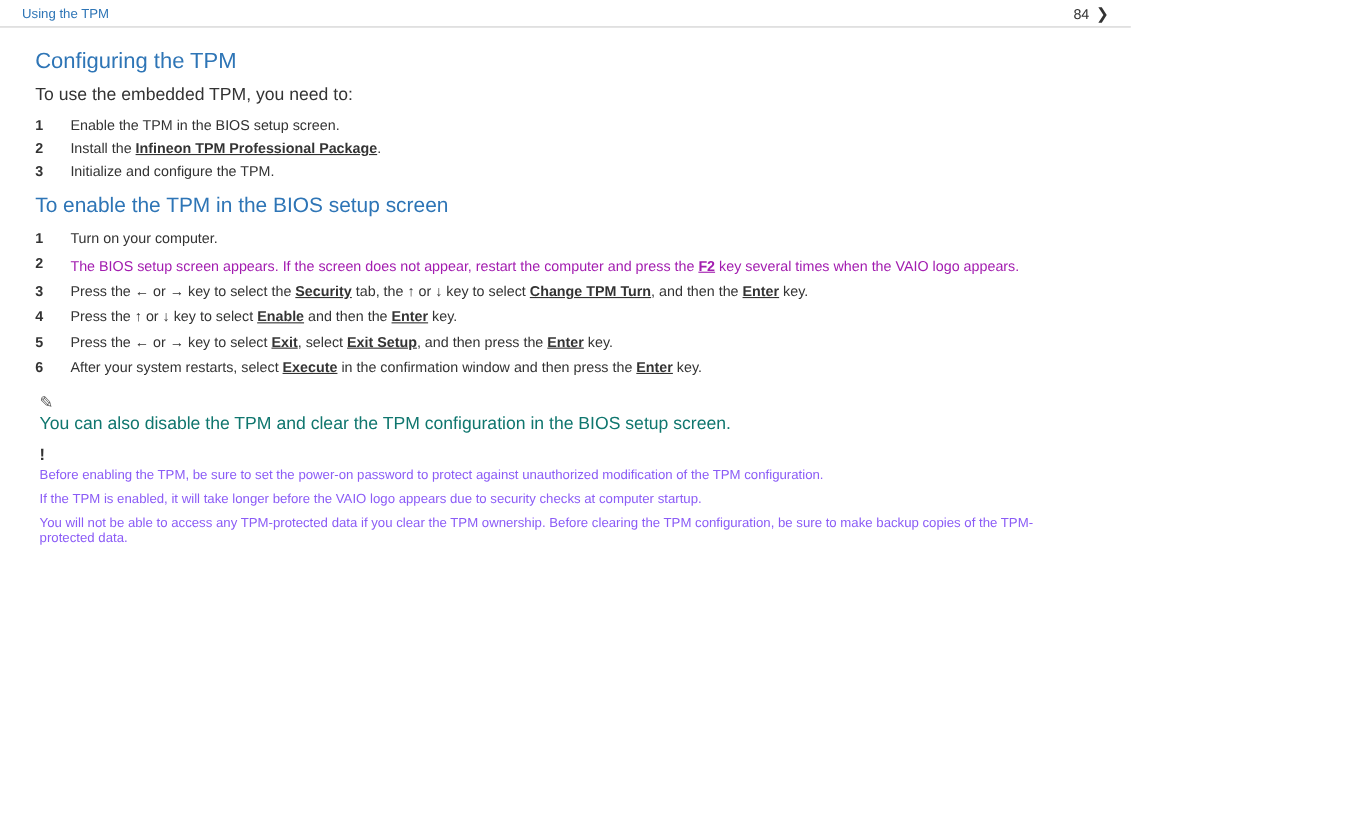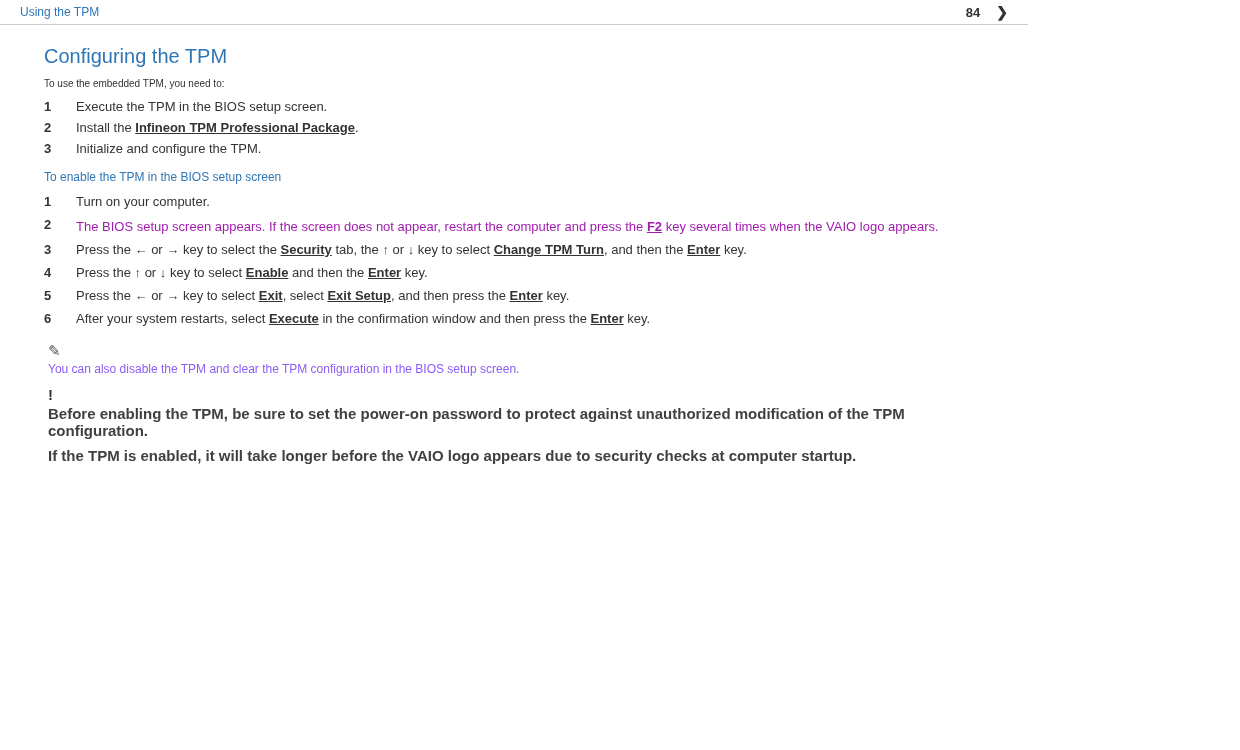--- a/index.html
+++ b/index.html
@@ -33,45 +33,45 @@
       background: #fff;
     }
 
     .header-left {
       color: #2e75b6;
       font-size: 12px;
     }
 
     .header-right {
       font-size: 13px;
-      font-weight: bold;
+      font-weight: normal;
       color: #333;
       display: flex;
       align-items: center;
-      gap: 16px;
+      gap: 6px;
     }
 
     .header-right .arrow {
       font-size: 14px;
       color: #333;
     }
 
     .content {
-      padding: 20px 40px 30px 44px;
+      padding: 20px 40px 30px 32px;
     }
 
     .section-title {
       font-size: 20px;
       color: #2e75b6;
       font-weight: normal;
       margin-bottom: 10px;
     }
 
     .intro-text {
-      font-size: 10px;
+      font-size: 16px;
       color: #333;
       margin-bottom: 10px;
     }
 
     .numbered-list {
       list-style: none;
       margin-bottom: 10px;
     }
 
     .numbered-list li {
@@ -82,21 +82,21 @@
       color: #333;
       align-items: flex-start;
     }
 
     .numbered-list li .num {
       font-weight: bold;
       min-width: 16px;
     }
 
     .subsection-title {
-      font-size: 12px;
+      font-size: 19px;
       color: #2e75b6;
       font-weight: normal;
       margin-top: 14px;
       margin-bottom: 10px;
     }
 
     .step-list {
       list-style: none;
       margin-bottom: 6px;
     }
@@ -135,38 +135,37 @@
       padding-left: 4px;
     }
 
     .note-icon {
       color: #555;
       font-size: 15px;
       margin-bottom: 2px;
     }
 
     .note-text {
+      font-size: 16px;
+      color: #0f766e;
+      margin-bottom: 10px;
+      margin-left: 0;
+    }
+
+    .warning-icon {
+      color: #333;
+      font-size: 15px;
+      font-weight: bold;
+      margin-bottom: 2px;
+    }
+
+    .warning-text {
       font-size: 12px;
       color: #8b5cf6;
-      margin-bottom: 10px;
-      margin-left: 0;
-    }
-
-    .warning-icon {
-      color: #333;
-      font-size: 15px;
-      font-weight: bold;
-      margin-bottom: 2px;
-    }
-
-    .warning-text {
-      font-size: 15px;
-      color: #404040;
       margin-bottom: 8px;
-      font-weight: bold;
     }
   </style>
 </head>
 <body>
 
 <div class="page-container">
 
   <div class="header-bar">
     <span class="header-left">Using the TPM</span>
     <div class="header-right">
@@ -177,21 +176,21 @@
 
   <div class="content">
 
     <h1 class="section-title">Configuring the TPM</h1>
 
     <p class="intro-text">To use the embedded TPM, you need to:</p>
 
     <ul class="numbered-list">
       <li>
         <span class="num">1</span>
-        <span>Execute the TPM in the BIOS setup screen.</span>
+        <span>Enable the TPM in the BIOS setup screen.</span>
       </li>
       <li>
         <span class="num">2</span>
         <span>Install the <b>Infineon TPM Professional Package</b>.</span>
       </li>
       <li>
         <span class="num">3</span>
         <span>Initialize and configure the TPM.</span>
       </li>
     </ul>
@@ -246,16 +245,17 @@
 
     <div class="note-section">
       <div class="note-icon">✎</div>
       <p class="note-text">You can also disable the TPM and clear the TPM configuration in the BIOS setup screen.</p>
 
       <div class="warning-icon">!</div>
       <p class="warning-text">Before enabling the TPM, be sure to set the power-on password to protect against unauthorized modification of the TPM configuration.</p>
 
       <p class="warning-text">If the TPM is enabled, it will take longer before the VAIO logo appears due to security checks at computer startup.</p>
 
+      <p class="warning-text">You will not be able to access any TPM-protected data if you clear the TPM ownership. Before clearing the TPM configuration, be sure to make backup copies of the TPM-protected data.</p>
     </div>
 
   </div>
 </div>
 
 </body></html>

